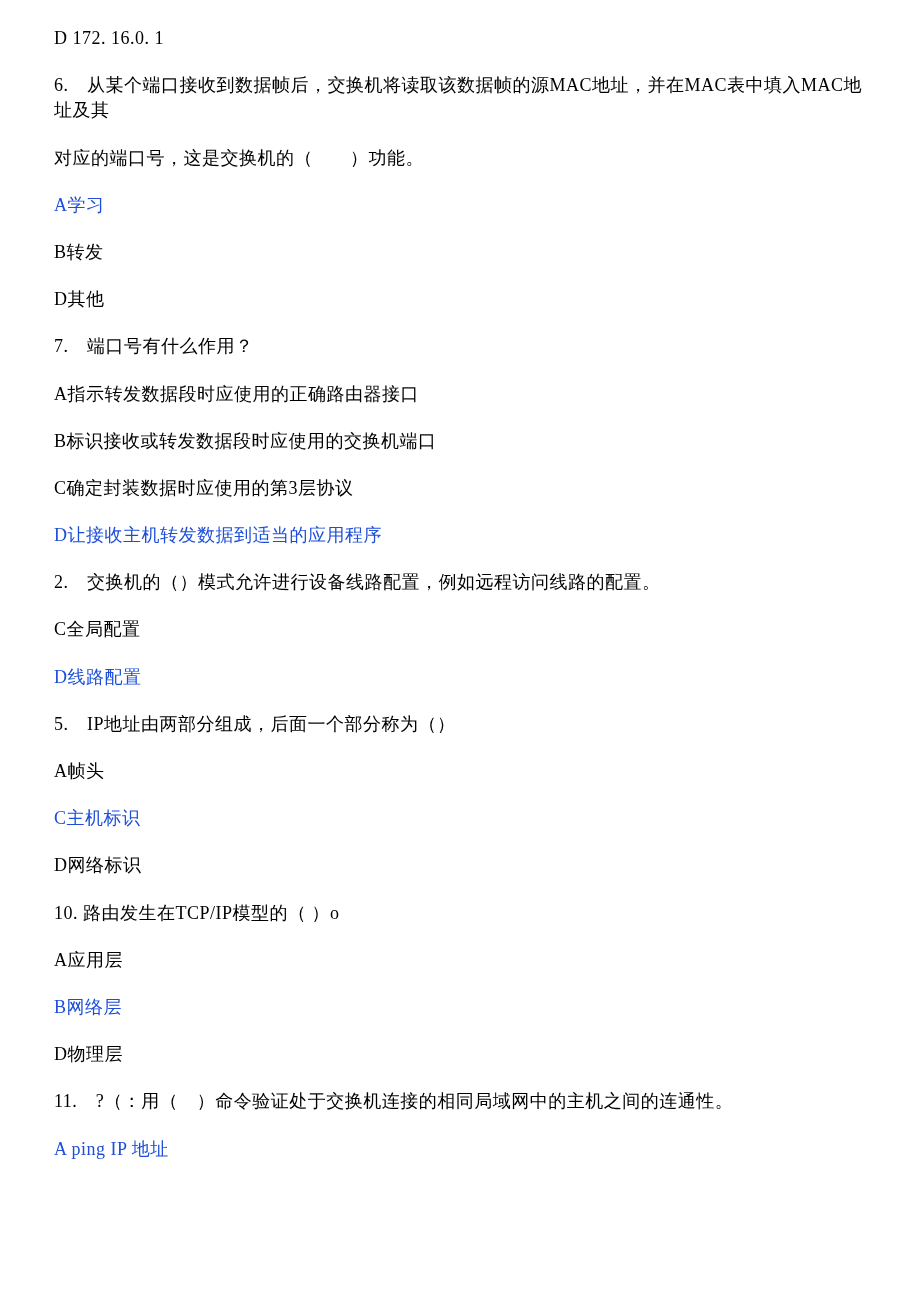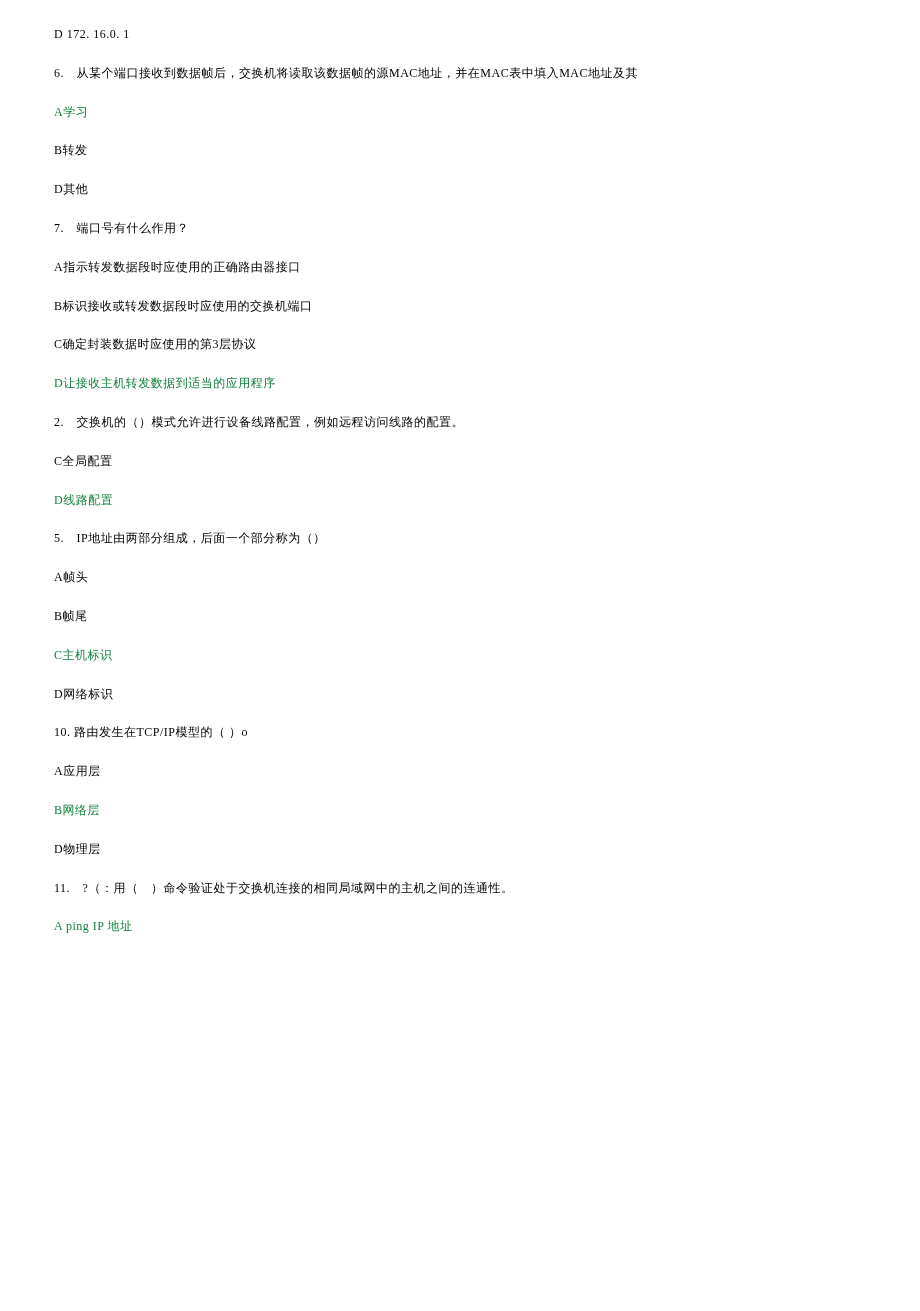--- a/index.html
+++ b/index.html
@@ -10,54 +10,54 @@
     color: #000000;
   }
   .page {
     width: 920px;
     min-height: 1311px;
     padding: 26px 54px 20px 54px;
     box-sizing: border-box;
     position: relative;
   }
   .line {
-    font-size: 12px;
+    font-size: 18px;
     line-height: 1.4;
     margin-bottom: 22px;
     letter-spacing: 0.5px;
   }
   .red {
-    color: #15803d;
+    color: #1d4ed8;
   }
 </style>
 </head>
 <body>
 
 <div class="page">
 
   <div class="line">D 172. 16.0. 1</div>
 
   <div class="line">6.　从某个端口接收到数据帧后，交换机将读取该数据帧的源MAC地址，并在MAC表中填入MAC地址及其</div>
+  <div class="line">对应的端口号，这是交换机的（　　）功能。</div>
   <div class="line red">A学习</div>
   <div class="line">B转发</div>
   <div class="line">D其他</div>
 
   <div class="line">7.　端口号有什么作用？</div>
   <div class="line">A指示转发数据段时应使用的正确路由器接口</div>
   <div class="line">B标识接收或转发数据段时应使用的交换机端口</div>
   <div class="line">C确定封装数据时应使用的第3层协议</div>
   <div class="line red">D让接收主机转发数据到适当的应用程序</div>
 
   <div class="line">2.　交换机的（）模式允许进行设备线路配置，例如远程访问线路的配置。</div>
   <div class="line">C全局配置</div>
   <div class="line red">D线路配置</div>
 
   <div class="line">5.　IP地址由两部分组成，后面一个部分称为（）</div>
   <div class="line">A帧头</div>
-  <div class="line">B帧尾</div>
   <div class="line red">C主机标识</div>
   <div class="line">D网络标识</div>
 
   <div class="line">10. 路由发生在TCP/IP模型的（ ）o</div>
   <div class="line">A应用层</div>
   <div class="line red">B网络层</div>
   <div class="line">D物理层</div>
 
   <div class="line">11.　?（：用（　）命令验证处于交换机连接的相同局域网中的主机之间的连通性。</div>
   <div class="line red">A ping IP 地址</div>

